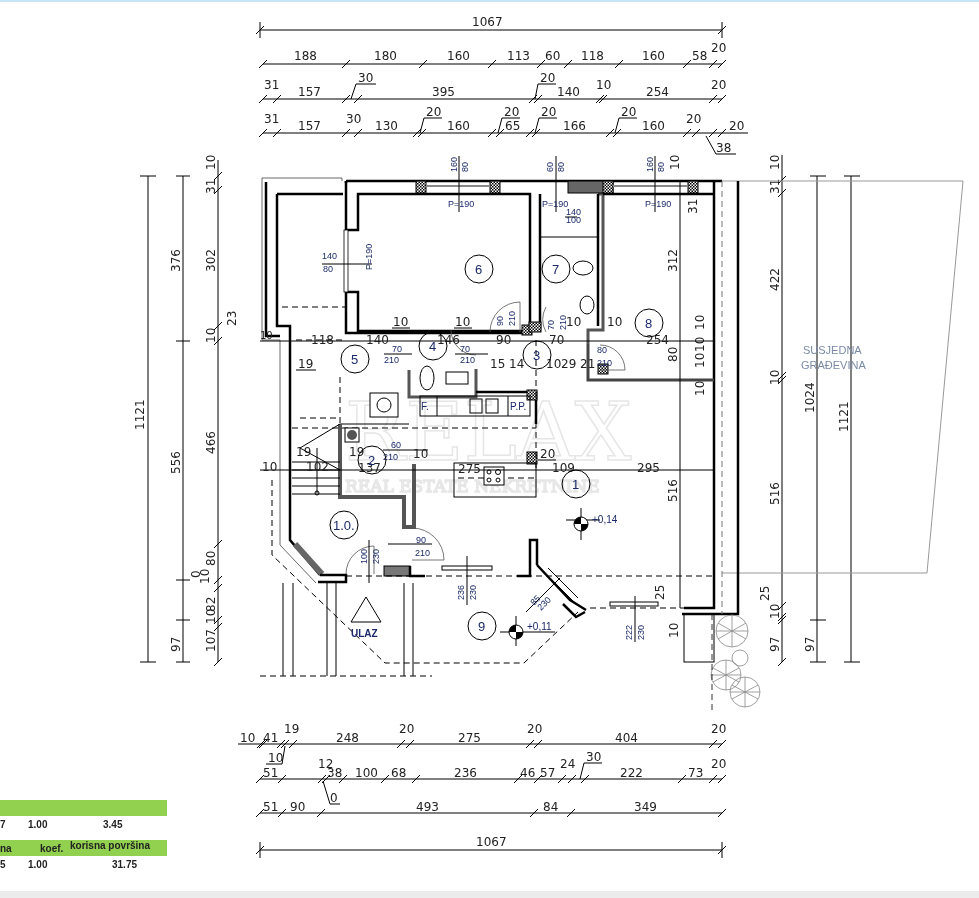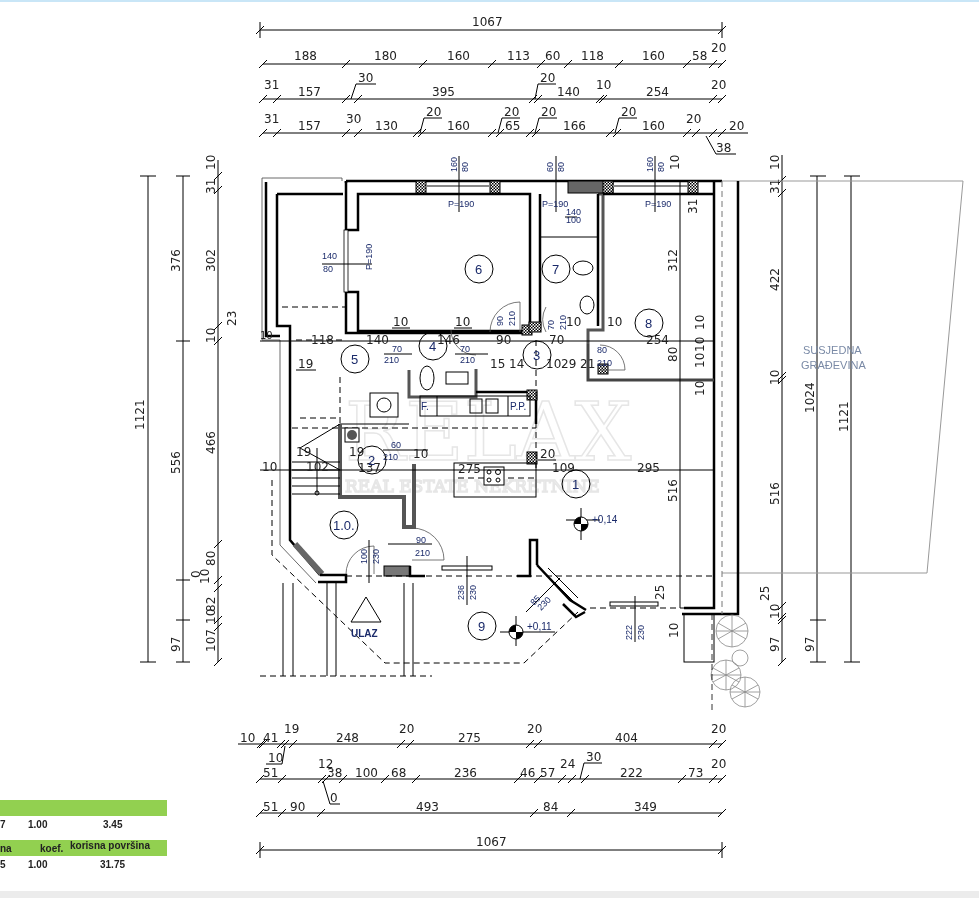--- a/index.html
+++ b/index.html
@@ -643,17 +643,17 @@
     <span class="cell" style="left:103px">3.45</span>
   </div>
   <div class="thead" style="margin-top:4px;">
     <span class="cell" style="left:0;top:3px">na</span>
     <span class="cell" style="left:40px;top:3px">koef.</span>
     <span class="cell" style="left:70px;top:0">korisna površina</span>
   </div>
   <div class="trow">
     <span class="cell" style="left:0">5</span>
     <span class="cell" style="left:28px">1.00</span>
-    <span class="cell" style="left:100px">31.75</span>
+    <span class="cell" style="left:112px">31.75</span>
   </div>
 </div>
 
 <div id="bottombar"></div>
 
 </body></html>

